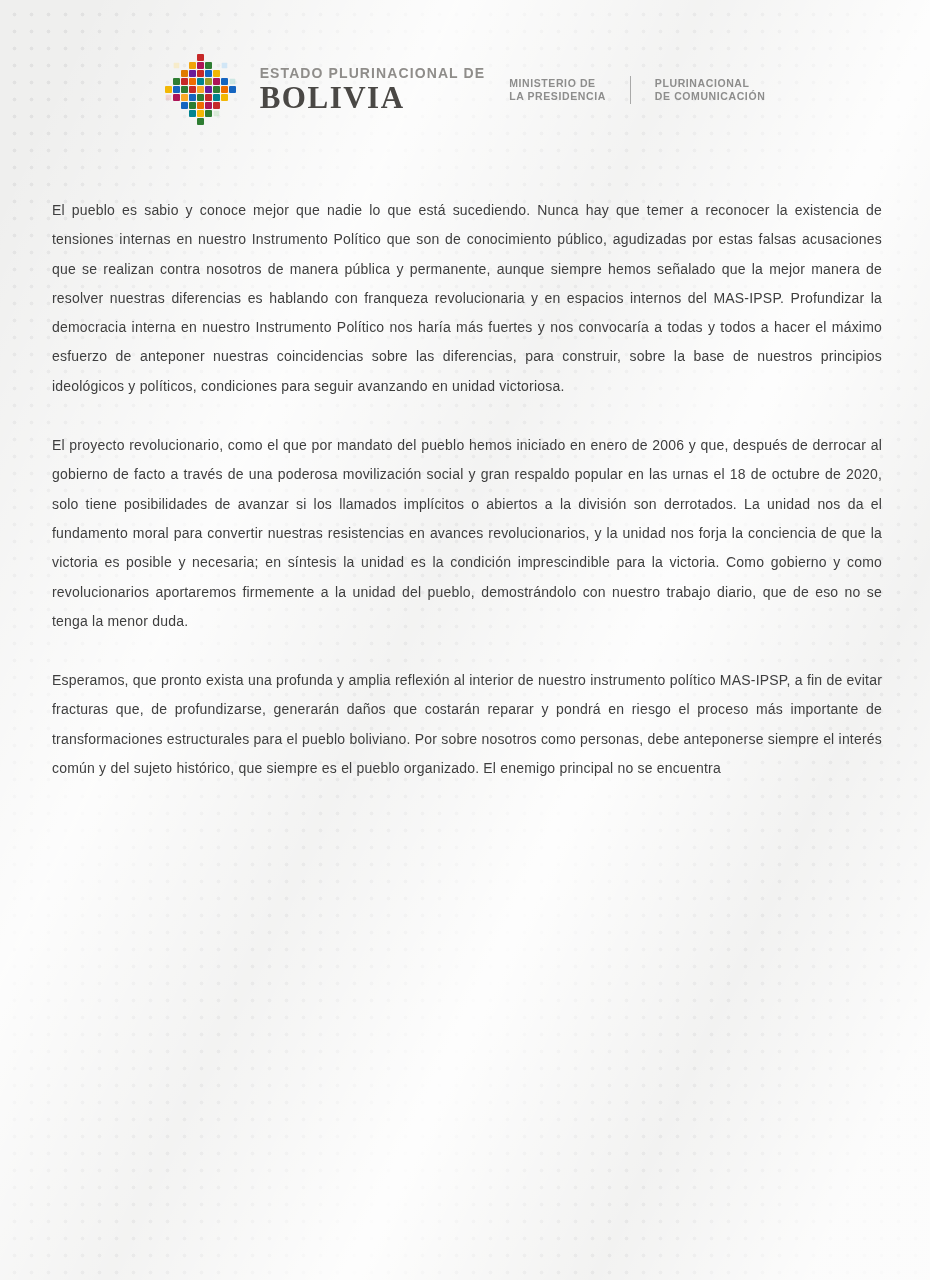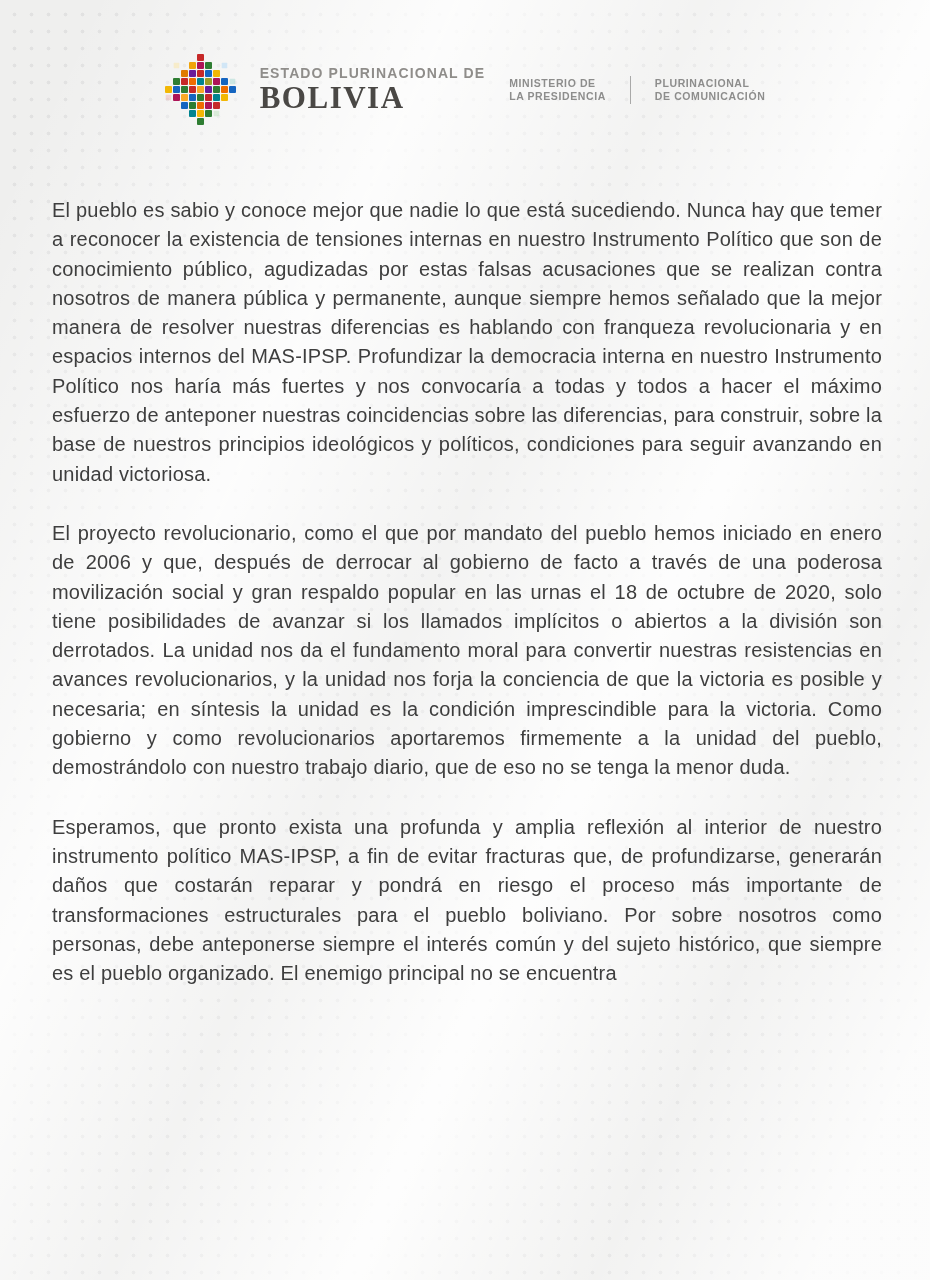--- a/index.html
+++ b/index.html
@@ -74,21 +74,21 @@
     flex:0 0 auto;
   }
 
   
   .body-text{
     position:absolute;
     top:196px;
     left:52px;
     right:48px;
     color:#3e3e3e;
-    font-size:20px;
+    font-size:14px;
     line-height:29.3px;
     letter-spacing:0.2px;
     text-align:justify;
   }
   .body-text p{
     margin:0 0 30px 0;
   }
 </style>
 </head>
 <body>

